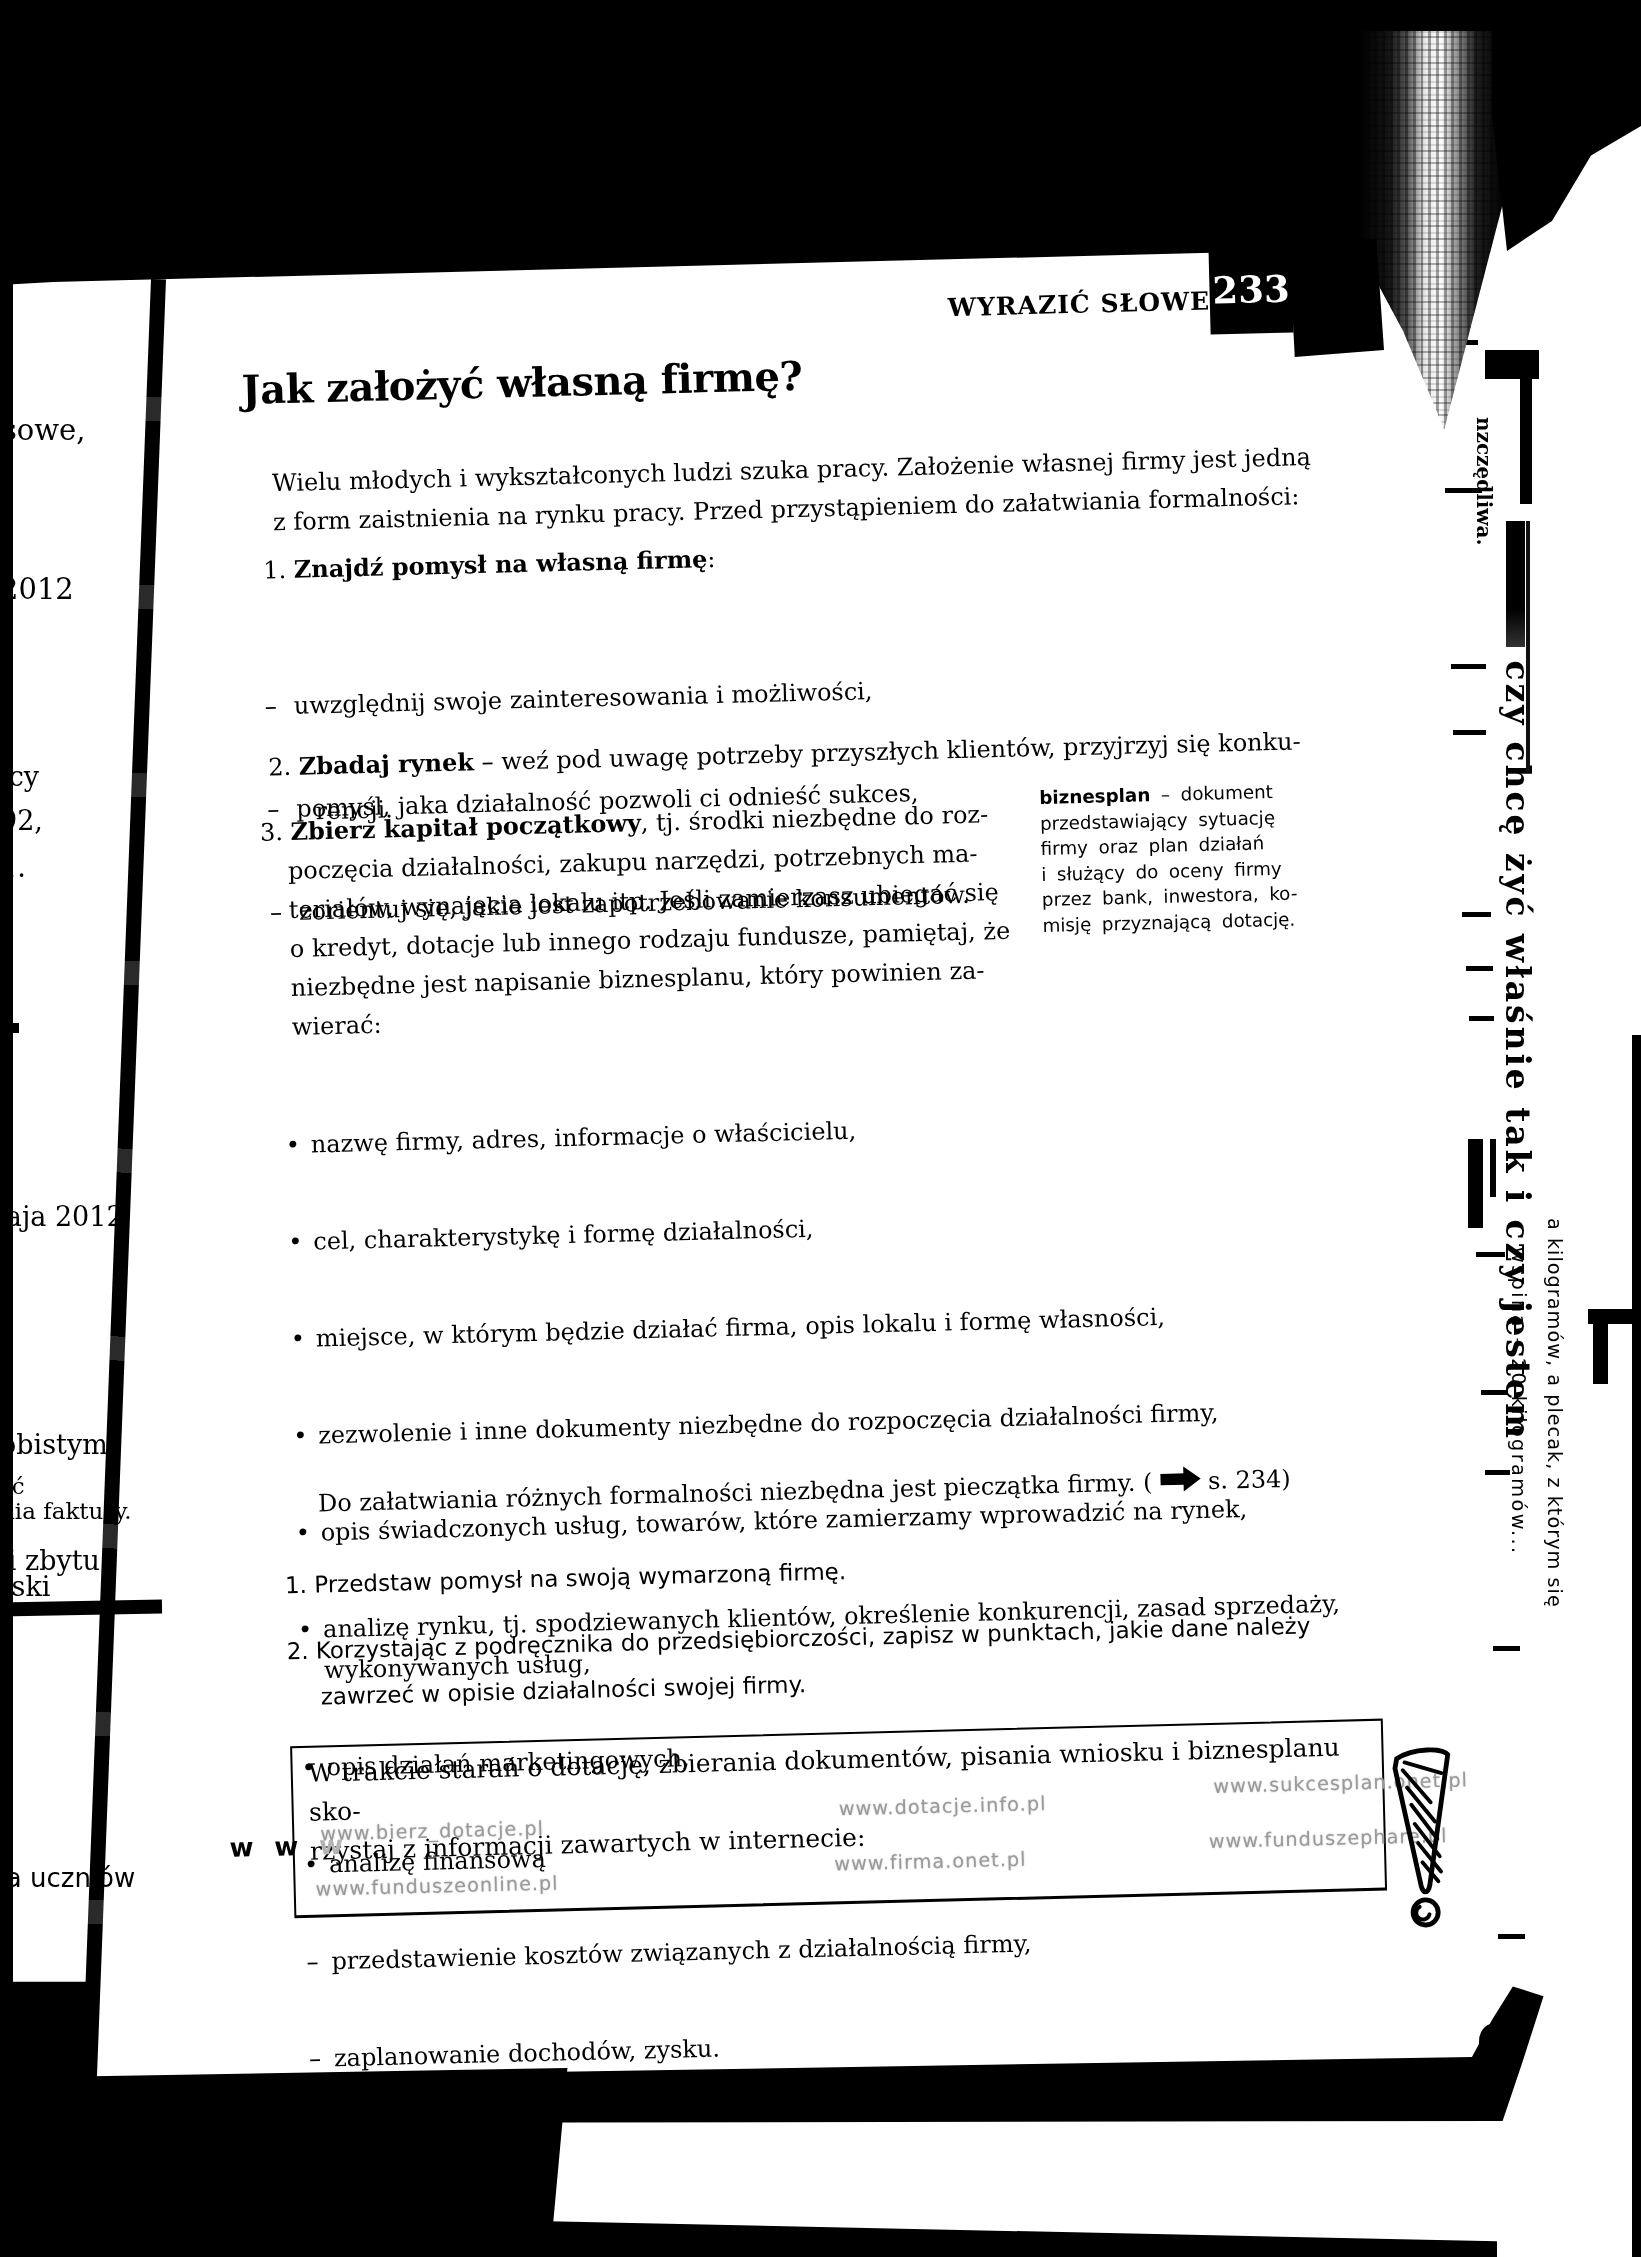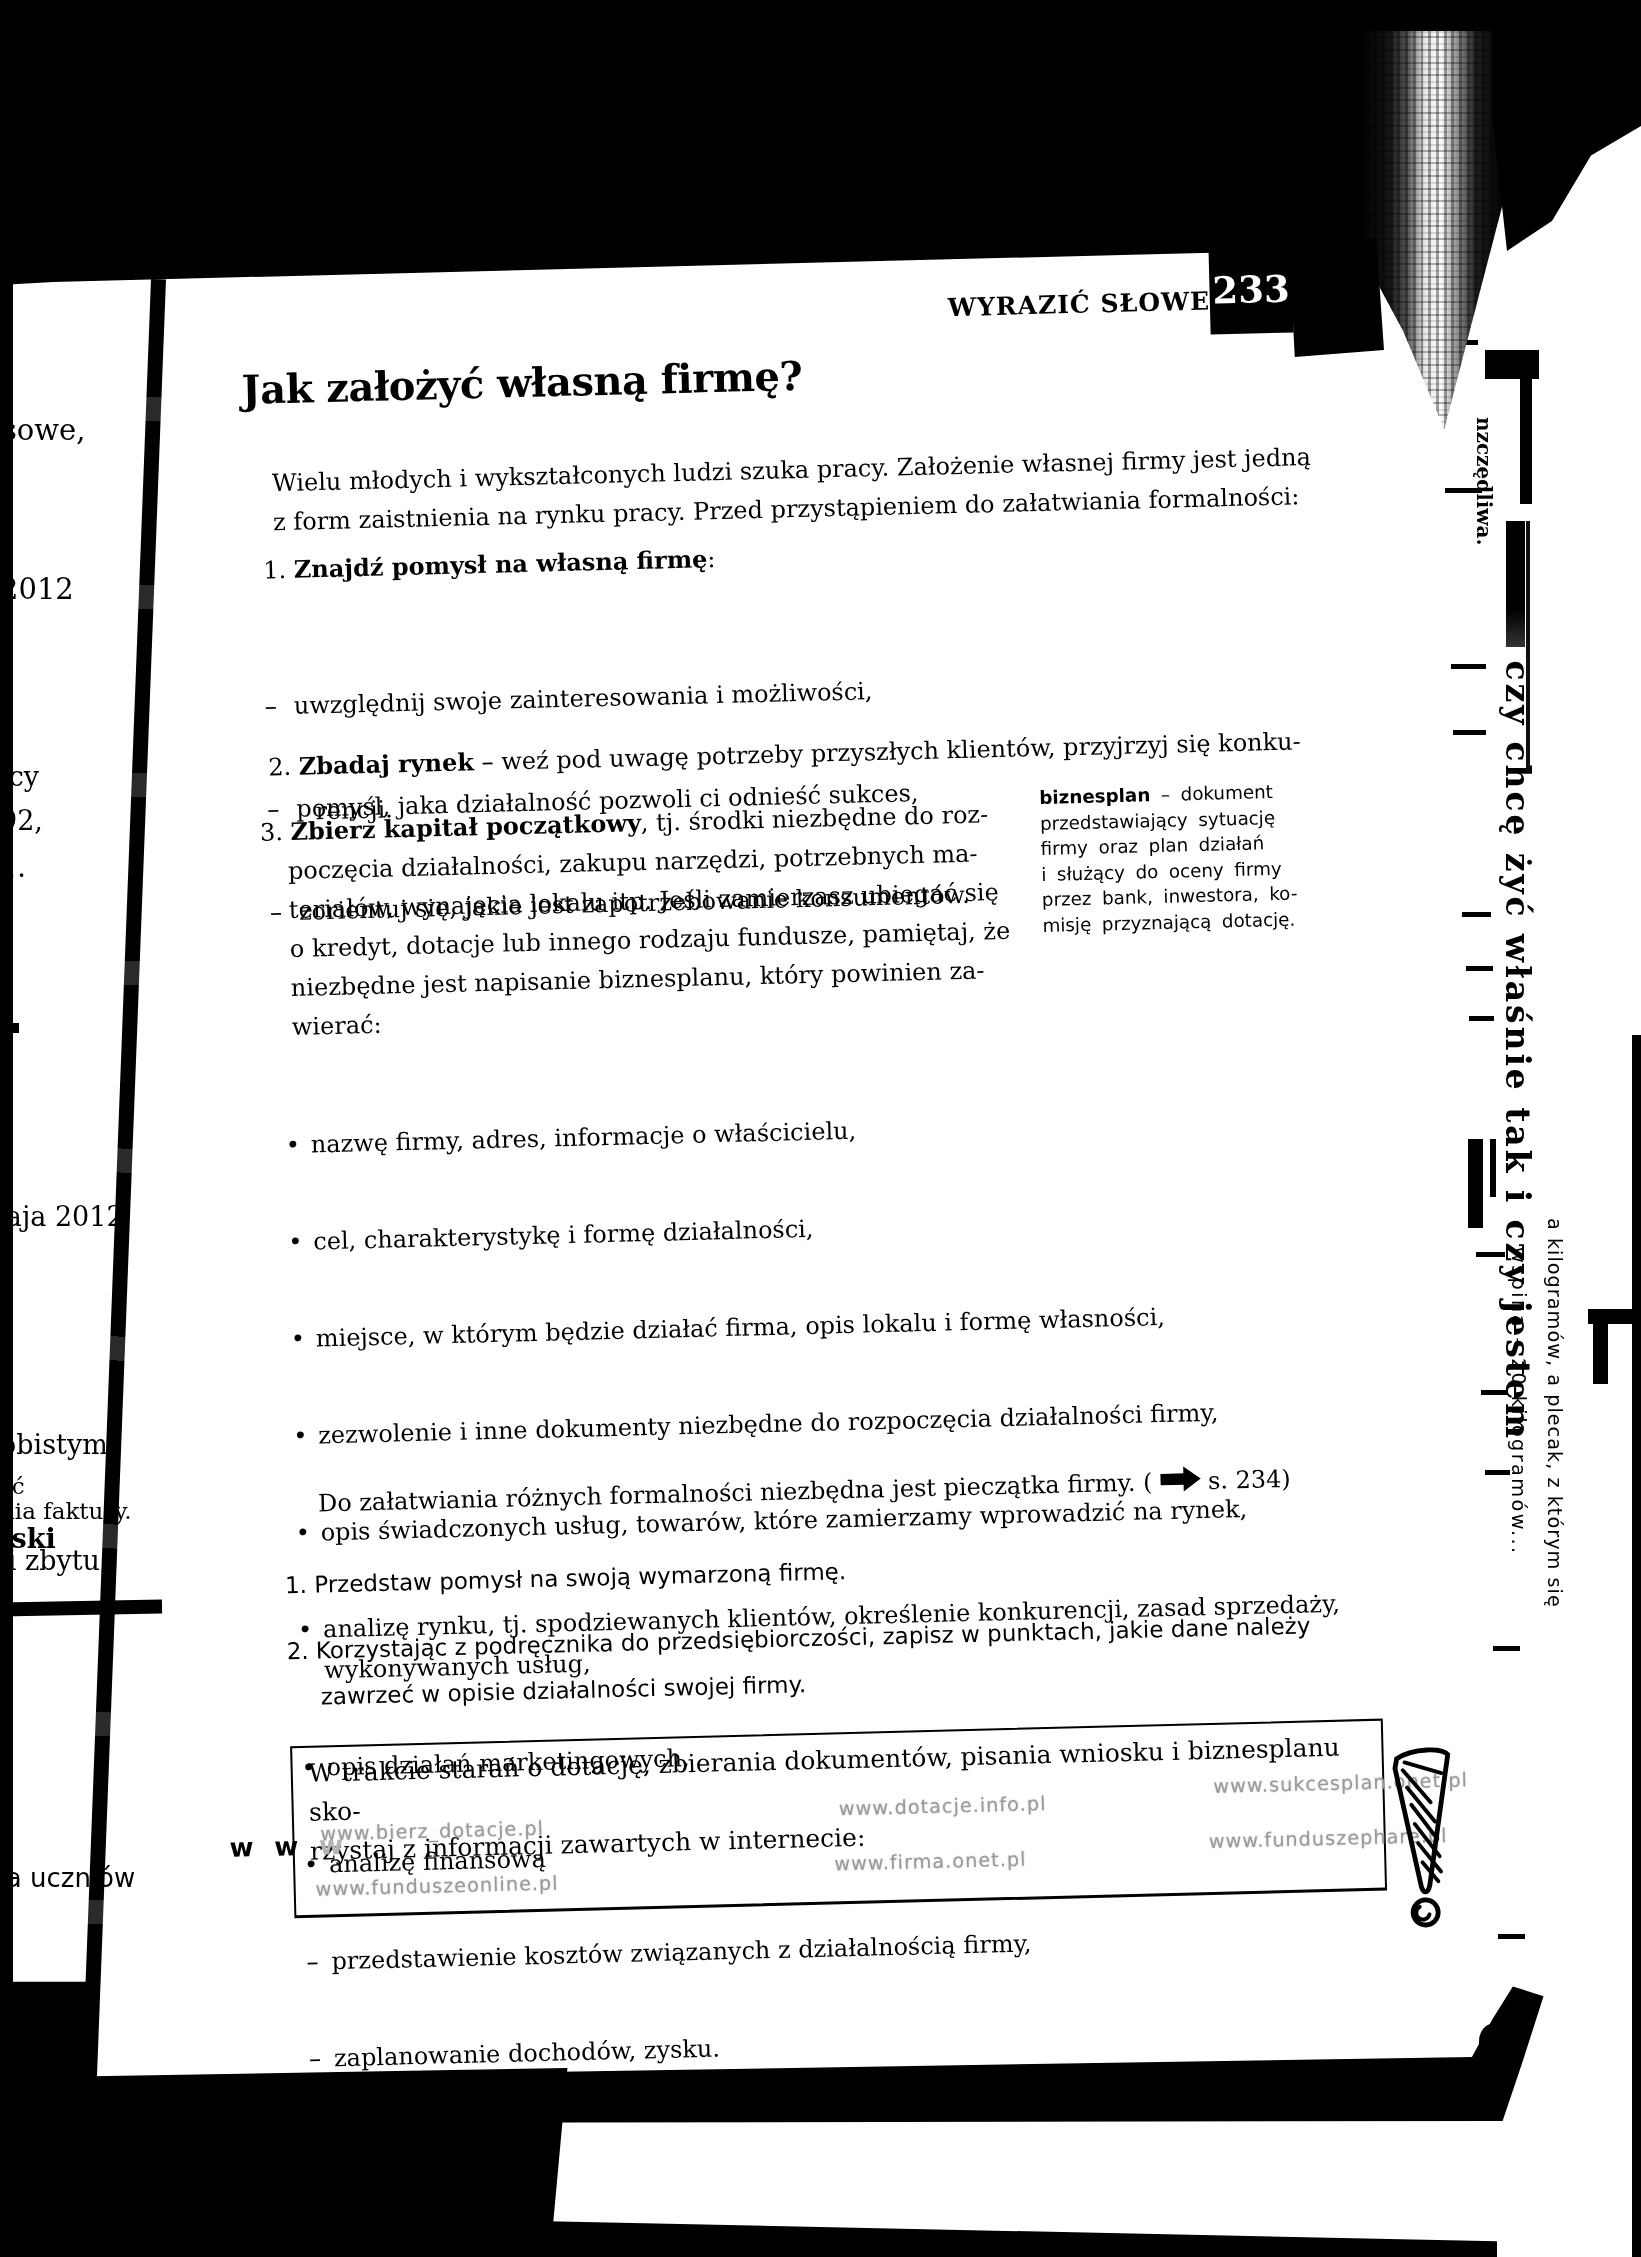--- a/index.html
+++ b/index.html
@@ -53,21 +53,21 @@
   #frags span:nth-of-type(1){left:1.9px;top:413px;font-size:29px;}
   #frags span:nth-of-type(2){left:0px;top:572px;font-size:29px;}
   #frags span:nth-of-type(3){left:0px;top:761px;}
   #frags span:nth-of-type(4){left:0px;top:805px;}
   #frags span:nth-of-type(5){left:0px;top:852px;}
   #frags span:nth-of-type(6){left:5.8px;top:1201px;}
   #frags span:nth-of-type(7){left:0px;top:1429px;}
   #frags span:nth-of-type(8){left:0px;top:1473px;font-size:23px;}
   #frags span:nth-of-type(9){left:0px;top:1498px;font-size:23px;}
   #frags span:nth-of-type(10){left:7.7px;top:1545px;}
-  #frags span:nth-of-type(11){left:11.6px;top:1523px;font-weight:bold;}
+  #frags span:nth-of-type(11){left:11.6px;top:1571px;}
   #frags span:nth-of-type(12){left:5.8px;top:1863px;font-family:"DejaVu Sans","Liberation Sans",sans-serif;font-size:26px;}
   
   .vtext{position:absolute;transform:rotate(90deg);transform-origin:top left;white-space:nowrap;z-index:15;}
   #v1{left:1496px;top:417px;font-size:20px;font-weight:bold;}
   #v2{left:1537px;top:521px;font-size:33px;font-weight:bold;letter-spacing:2.9px;}
   #v2 .smudge{display:inline-block;width:126px;height:19.3px;background:linear-gradient(90deg,#000 70%,#333);margin-right:13.5px;}
   #v3a{left:1566px;top:1218px;font-size:19.3px;letter-spacing:1px;font-family:"DejaVu Sans","Liberation Sans",sans-serif;}
   #v3b{left:1530px;top:1247px;font-size:19.3px;letter-spacing:2.4px;font-family:"DejaVu Sans","Liberation Sans",sans-serif;}
   
   .ink{position:absolute;background:#000;z-index:30;}

